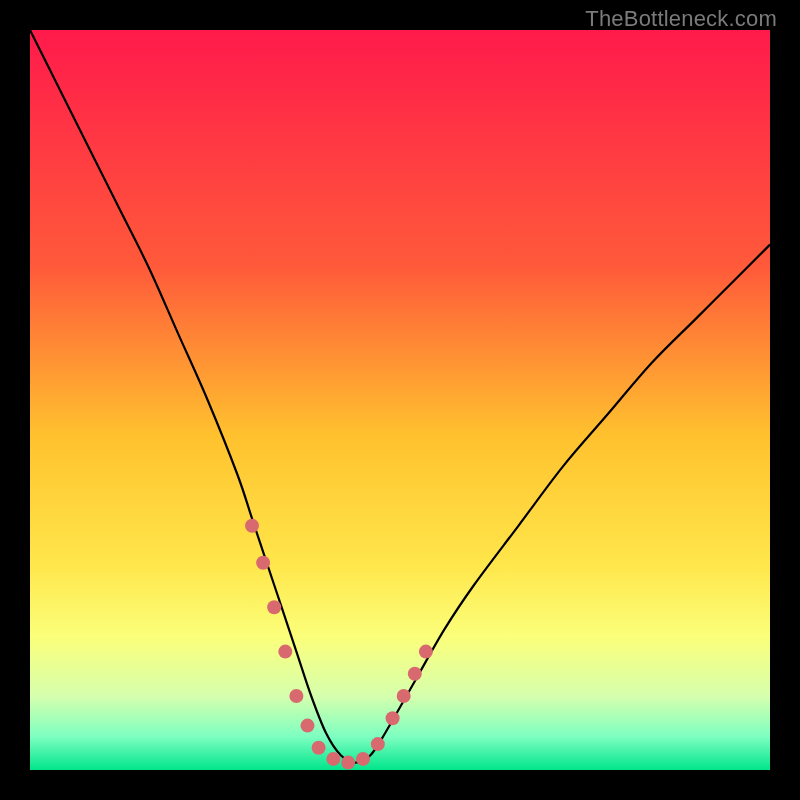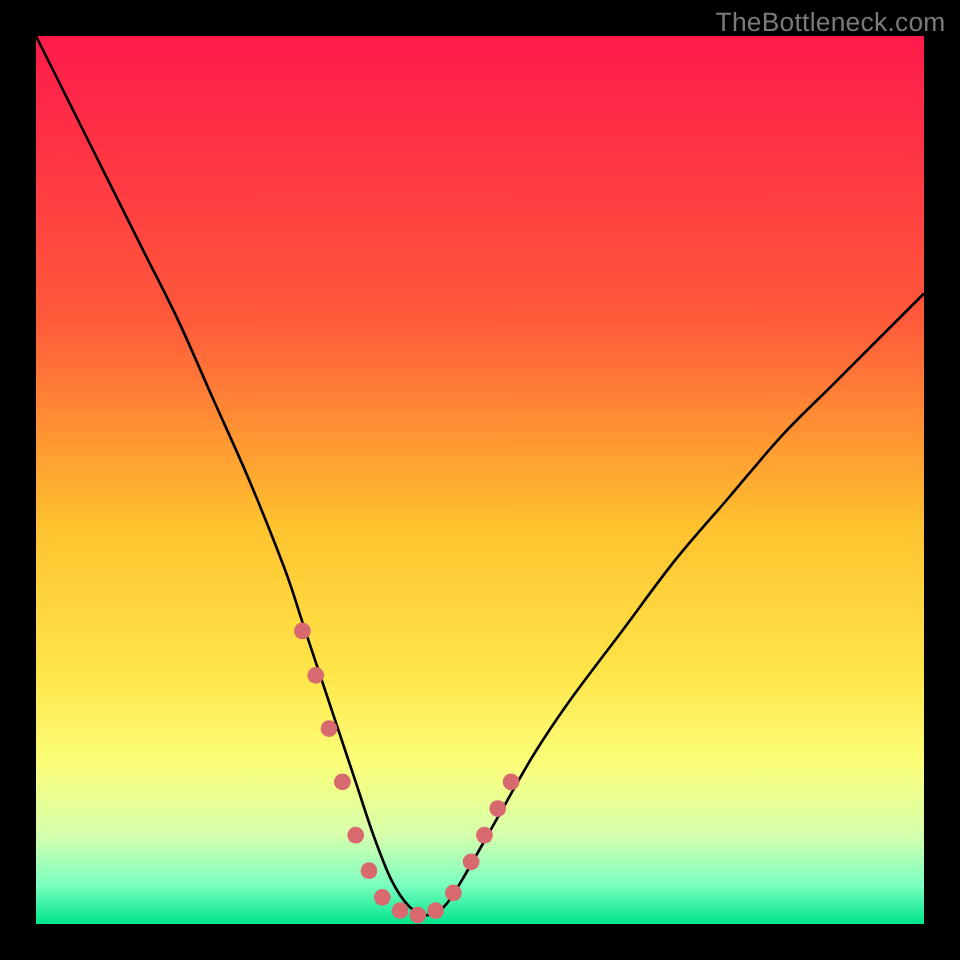--- a/index.html
+++ b/index.html
@@ -14,21 +14,21 @@
   .frame {
     position: absolute;
     left: 30px;
     top: 30px;
     width: 740px;
     height: 740px;
   }
   .watermark {
     position: absolute;
     top: 6px;
-    right: 12px;
+    right: 23px;
     color: #7a7a7a;
     font-size: 22px;
     font-weight: 500;
     letter-spacing: 0.2px;
   }
   svg { display: block; }
 </style>
 </head>
 <body>
 

